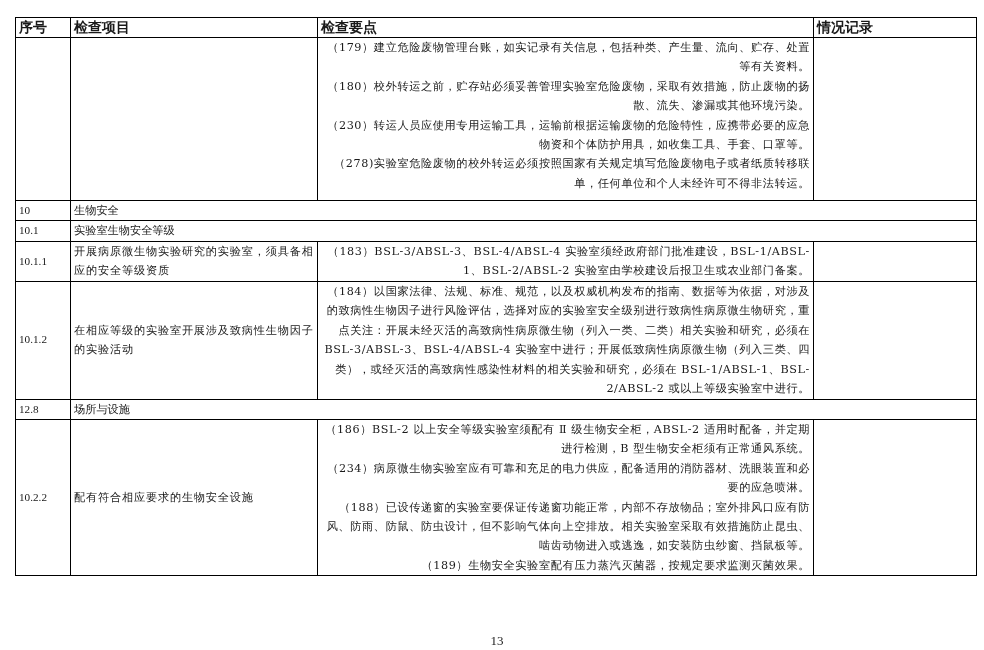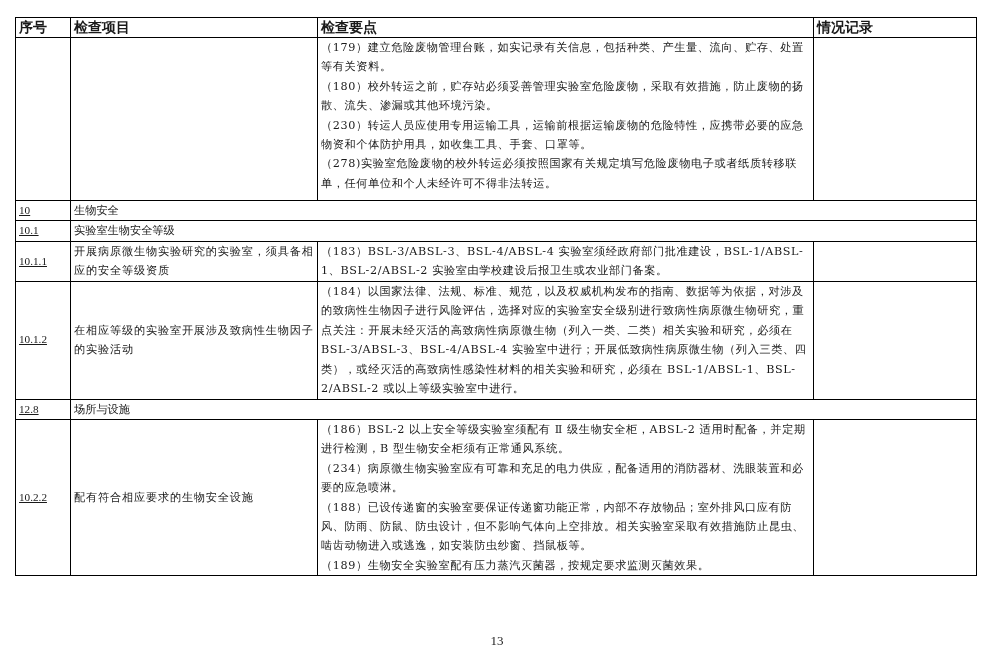--- a/index.html
+++ b/index.html
@@ -6,25 +6,25 @@
   body { width: 984px; height: 650px; position: relative; overflow: hidden;
          font-family: "DejaVu Serif", "Liberation Serif", serif; color: #1a1a1a; }
   .page { position: absolute; left: 0; top: 0; width: 984px; height: 650px; }
   table.doc { position: absolute; left: 15px; top: 17px; border-collapse: collapse;
               table-layout: fixed; width: 961px; }
   table.doc td, table.doc th { border: 1px solid #000; padding: 0 3px; vertical-align: middle;
               font-size: 11.2px; line-height: 19.4px; font-weight: normal; text-align: left; overflow: hidden; }
   table.doc th { font-family: "DejaVu Sans", "Liberation Sans", sans-serif; font-weight: bold;
                  font-size: 14px; height: 19px; line-height: 19px; }
   col.c1 { width: 55px; } col.c2 { width: 247px; } col.c3 { width: 496px; } col.c4 { width: 163px; }
-  .num { font-family: "Liberation Serif", serif; font-size: 12px; text-decoration: underline; }
+  .num { font-family: "Liberation Serif", serif; font-size: 12px; }
   .sec { font-weight: bold; }
   .sec td { height: 19px; line-height: 19px; }
   .pt { letter-spacing: 0.6px; text-align: justify; }
-  .pt p { margin: 0; }
+  .pt p { margin: 0; text-align: right; }
   .item { letter-spacing: 0.8px; }
   .pagenum { position: absolute; left: 487px; top: 633px; width: 20px; text-align: center;
              font-family: "Liberation Serif", serif; font-size: 13px; }
 </style>
 </head>
 <body>
 
 <div class="page">
   <table class="doc">
     <colgroup>

